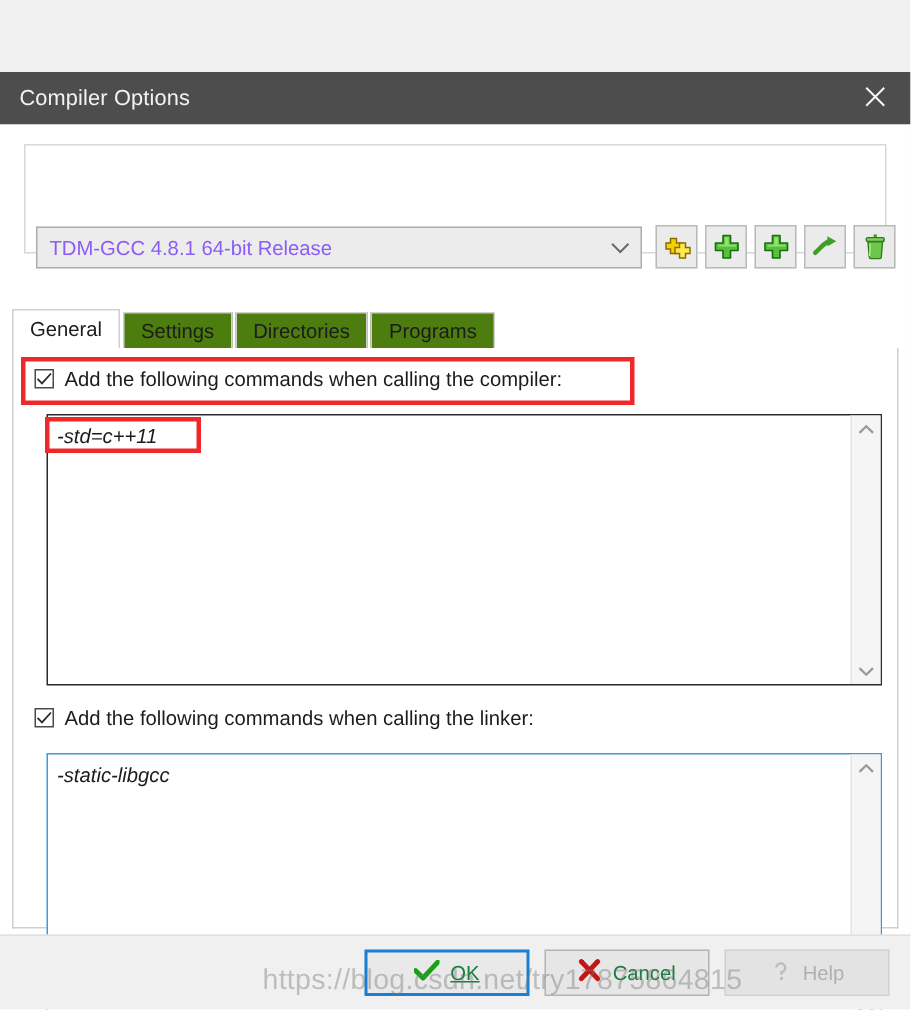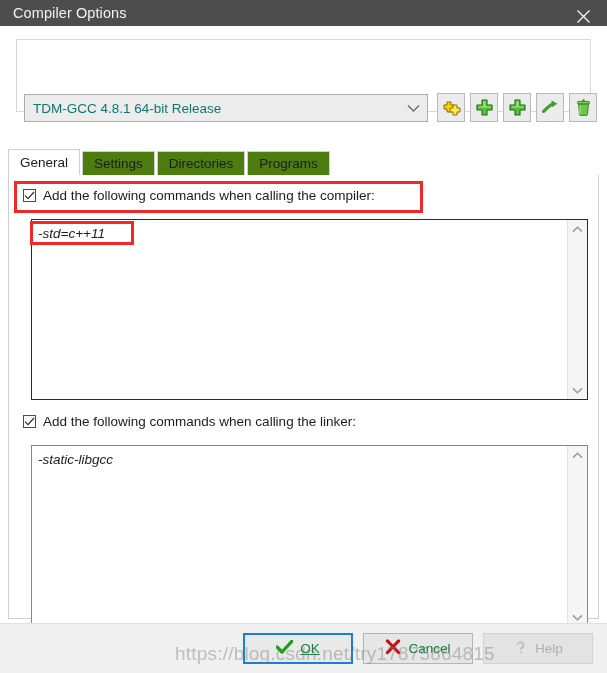--- a/index.html
+++ b/index.html
@@ -21,26 +21,27 @@
   .window {
     position: absolute;
     inset: 0;
     background: #f0f0f0;
     display: flex;
     flex-direction: column;
   }
 
   
   .titlebar {
-    height: 26px;
+    height: 35px;
     background: #4d4d4d;
     display: flex;
     align-items: center;
     flex: 0 0 auto;
     position: relative;
+    margin-top: 48px;
   }
   .titlebar-text {
     color: #f2f2f2;
     font-size: 14.5px;
     padding-left: 13px;
     letter-spacing: .1px;
   }
   .titlebar-close {
     position: absolute;
     right: 0;
@@ -94,21 +95,21 @@
     border: 1px solid #adadad;
     background: #ececec;
     display: flex;
     align-items: center;
     cursor: pointer;
   }
   .combo-text {
     flex: 1 1 auto;
     padding-left: 8px;
     font-size: 13.5px;
-    color: #0f766e;
+    color: #8b5cf6;
     white-space: nowrap;
     overflow: hidden;
   }
   .combo-arrow {
     width: 28px;
     display: flex;
     align-items: center;
     justify-content: center;
   }
 

